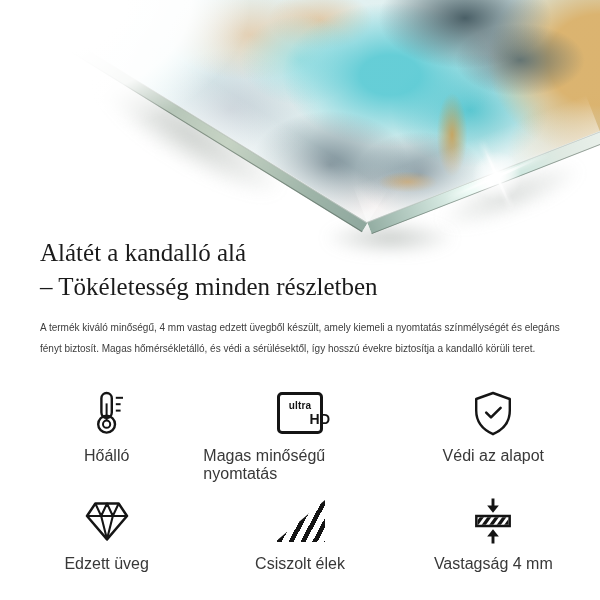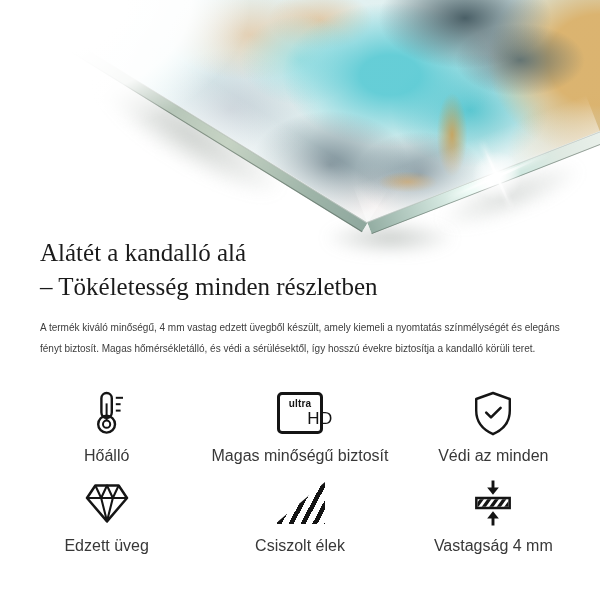--- a/index.html
+++ b/index.html
@@ -84,21 +84,21 @@
   .feature { display:flex; flex-direction:column; align-items:center; }
   .icon-wrap { height:50px; display:flex; align-items:center; justify-content:center; }
   .feature .label { margin-top:9px; font-size:16px; color:#383838; }
 
   svg.ic { stroke:#151515; fill:none; stroke-width:3; }
 
   .uhd-box { width:46px; height:42px; border:3px solid #141414; border-radius:5px;
     display:flex; flex-direction:column; align-items:center; justify-content:center;
     color:#141414; line-height:1; }
   .uhd-box .t1 { font-size:10px; font-weight:700; letter-spacing:0.2px; }
-  .uhd-box .t2 { font-size:17px; font-weight:400; letter-spacing:0.5px; margin-top:1px;margin-left:40px; }
+  .uhd-box .t2 { font-size:14px; font-weight:700; letter-spacing:0.5px; margin-top:1px;margin-left:40px; }
 
   .stripes { width:50px; height:42px;
     background:repeating-linear-gradient(118deg, #141414 0px, #141414 4.5px,
       rgba(0,0,0,0) 4.5px, rgba(0,0,0,0) 10.5px);
     clip-path:polygon(0% 100%, 100% 0%, 100% 100%); }
 </style>
 </head>
 <body>
 
 <div class="hero">
@@ -141,31 +141,31 @@
       <span class="label">Hőálló</span>
     </div>
 
     <div class="feature">
       <div class="icon-wrap">
         <div class="uhd-box">
           <span class="t1">ultra</span>
           <span class="t2">HD</span>
         </div>
       </div>
-      <span class="label">Magas minőségű biztosít</span>
+      <span class="label">Magas minőségű nyomtatás</span>
     </div>
 
     <div class="feature">
       <div class="icon-wrap">
         <svg class="ic" viewBox="0 0 60 60" width="48" height="48">
           <path d="M30 5 L51 12.5 V27 C51 41.5 42.5 51 30 56.5 C17.5 51 9 41.5 9 27 V12.5 Z" stroke-linejoin="round"></path>
           <path d="M21.5 29.5 L27.5 35.5 L39.5 23.5" stroke-width="3.2" stroke-linecap="round" stroke-linejoin="round"></path>
         </svg>
       </div>
-      <span class="label">Védi az minden</span>
+      <span class="label">Védi az alapot</span>
     </div>
 
     <div class="feature">
       <div class="icon-wrap">
         <svg class="ic" viewBox="0 0 60 60" width="50" height="50">
           <path d="M30 52 L6 24 L16 9 H44 L54 24 Z" stroke-linejoin="round"></path>
           <line x1="6" y1="24" x2="54" y2="24" stroke-width="2.5"></line>
           <path d="M16 9 L23 24 L30 9 L37 24 L44 9" stroke-width="2.5" stroke-linejoin="round"></path>
           <path d="M23 24 L30 52 L37 24" stroke-width="2.5" stroke-linejoin="round"></path>
         </svg>

